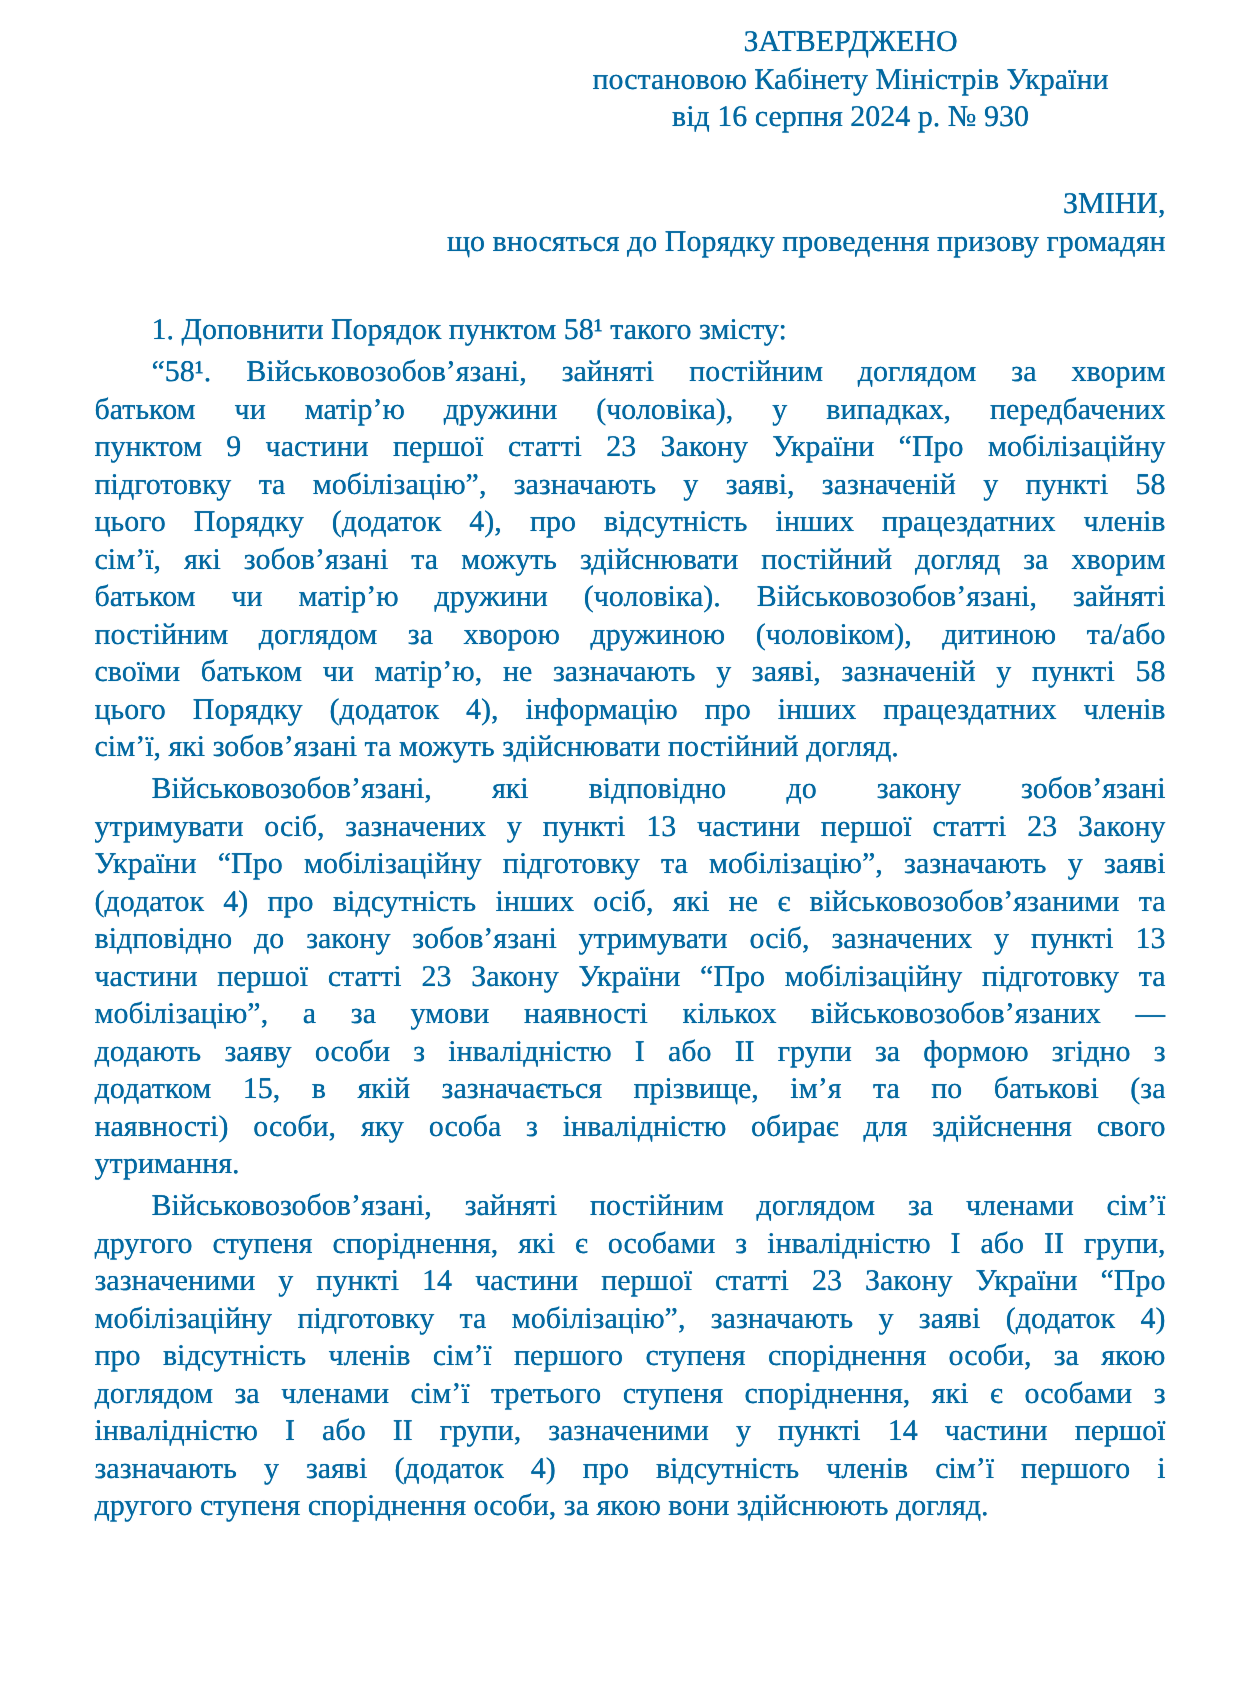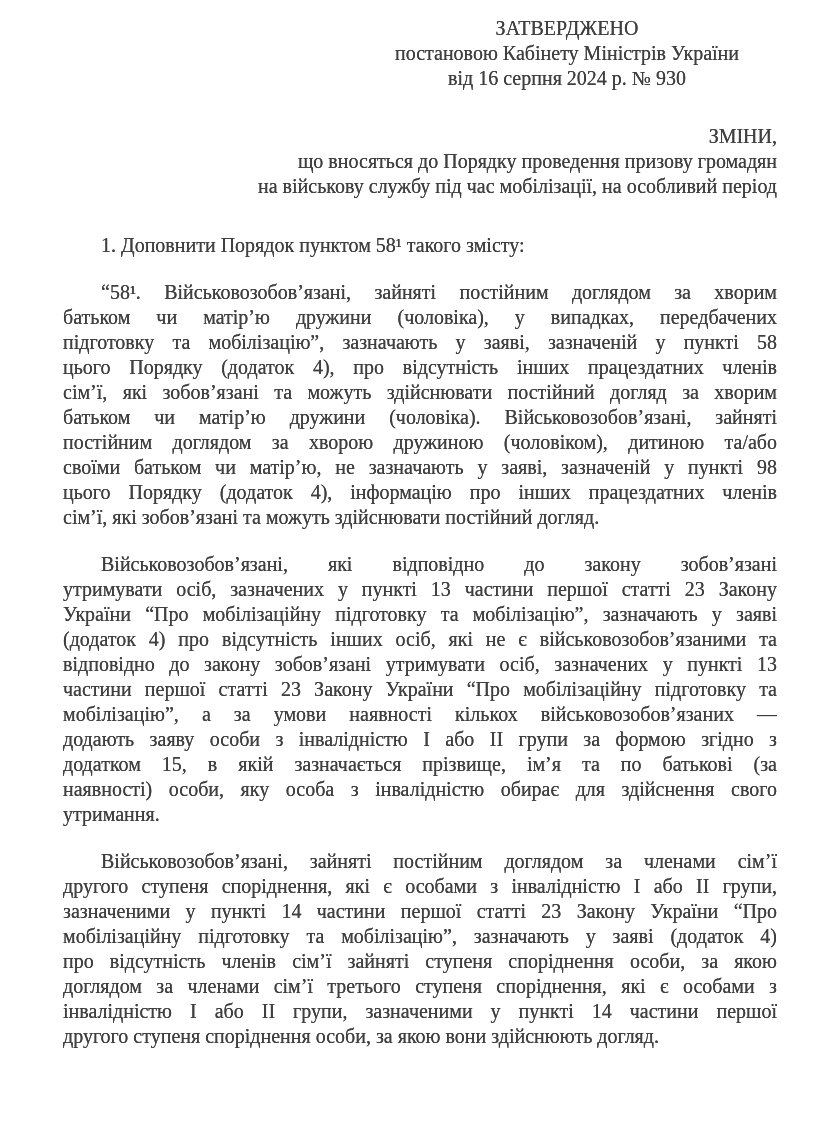--- a/index.html
+++ b/index.html
@@ -2,42 +2,42 @@
 <html><head>
 <meta charset="utf-8">
 <style>
   html, body { margin: 0; padding: 0; background: #ffffff; }
   .page {
     position: relative;
     width: 839px;
     height: 1127px;
     margin: 0 auto;
     background: #ffffff;
-    color: #404040;
+    color: #0369a1;
     font-family: "Liberation Serif", "DejaVu Serif", serif;
     font-size: 20px;
     line-height: 25px;
     padding: 16px 62px 0 63px;
     box-sizing: border-box;
     overflow: hidden;
     text-shadow: 0 0 0.5px currentColor;
   }
   .approval {
     width: 372px;
     margin-left: 318px;
     text-align: center;
   }
   .title-block {
     margin-top: 33px;
     text-align: right;
   }
   .intro {
     margin-top: 34px;
   }
-  .para { margin-top: 22px; }
+  .para { margin-top: 3px; }
   .pline {
     text-align: justify;
     text-align-last: justify;
     height: 25px;
     overflow: hidden;
   }
   .pline.lastline { text-align-last: left; }
   .indent { text-indent: 38px; }
   .aline, .tline { height: 25px; overflow: hidden; }
 </style>
@@ -48,35 +48,35 @@
 
   <div class="approval">
     <div class="aline">ЗАТВЕРДЖЕНО</div>
     <div class="aline">постановою Кабінету Міністрів України</div>
     <div class="aline">від 16 серпня 2024 р. № 930</div>
   </div>
 
   <div class="title-block">
     <div class="tline">ЗМІНИ,</div>
     <div class="tline">що вносяться до Порядку проведення призову громадян</div>
-    <div class="tline">на військову службу під час мобілізації, на особливий період</div>
   </div>
 
   <div class="intro pline lastline indent">1. Доповнити Порядок пунктом 58¹ такого змісту:</div>
 
   <div>
       <div class="para">
         <div class="pline indent">“58¹. Військовозобов’язані, зайняті постійним доглядом за хворим</div>
         <div class="pline">батьком чи матір’ю дружини (чоловіка), у випадках, передбачених</div>
+        <div class="pline">пунктом 9 частини першої статті 23 Закону України “Про мобілізаційну</div>
         <div class="pline">підготовку та мобілізацію”, зазначають у заяві, зазначеній у пункті 58</div>
         <div class="pline">цього Порядку (додаток 4), про відсутність інших працездатних членів</div>
         <div class="pline">сім’ї, які зобов’язані та можуть здійснювати постійний догляд за хворим</div>
         <div class="pline">батьком чи матір’ю дружини (чоловіка). Військовозобов’язані, зайняті</div>
         <div class="pline">постійним доглядом за хворою дружиною (чоловіком), дитиною та/або</div>
-        <div class="pline">своїми батьком чи матір’ю, не зазначають у заяві, зазначеній у пункті 98</div>
+        <div class="pline">своїми батьком чи матір’ю, не зазначають у заяві, зазначеній у пункті 58</div>
         <div class="pline">цього Порядку (додаток 4), інформацію про інших працездатних членів</div>
         <div class="pline lastline">сім’ї, які зобов’язані та можуть здійснювати постійний догляд.</div>
       </div>
       <div class="para">
         <div class="pline indent">Військовозобов’язані, які відповідно до закону зобов’язані</div>
         <div class="pline">утримувати осіб, зазначених у пункті 13 частини першої статті 23 Закону</div>
         <div class="pline">України “Про мобілізаційну підготовку та мобілізацію”, зазначають у заяві</div>
         <div class="pline">(додаток 4) про відсутність інших осіб, які не є військовозобов’язаними та</div>
         <div class="pline">відповідно до закону зобов’язані утримувати осіб, зазначених у пункті 13</div>
         <div class="pline">частини першої статті 23 Закону України “Про мобілізаційну підготовку та</div>
@@ -84,20 +84,21 @@
         <div class="pline">додають заяву особи з інвалідністю І або ІІ групи за формою згідно з</div>
         <div class="pline">додатком 15, в якій зазначається прізвище, ім’я та по батькові (за</div>
         <div class="pline">наявності) особи, яку особа з інвалідністю обирає для здійснення свого</div>
         <div class="pline lastline">утримання.</div>
       </div>
       <div class="para">
         <div class="pline indent">Військовозобов’язані, зайняті постійним доглядом за членами сім’ї</div>
         <div class="pline">другого ступеня споріднення, які є особами з інвалідністю І або ІІ групи,</div>
         <div class="pline">зазначеними у пункті 14 частини першої статті 23 Закону України “Про</div>
         <div class="pline">мобілізаційну підготовку та мобілізацію”, зазначають у заяві (додаток 4)</div>
-        <div class="pline">про відсутність членів сім’ї зайняті ступеня споріднення особи, за якою</div>
+        <div class="pline">про відсутність членів сім’ї першого ступеня споріднення особи, за якою</div>
         <div class="pline">доглядом за членами сім’ї третього ступеня споріднення, які є особами з</div>
         <div class="pline">інвалідністю І або ІІ групи, зазначеними у пункті 14 частини першої</div>
+        <div class="pline">зазначають у заяві (додаток 4) про відсутність членів сім’ї першого і</div>
         <div class="pline lastline">другого ступеня споріднення особи, за якою вони здійснюють догляд.</div>
       </div>
     </div>
 
 </div>
 
 </body></html>

